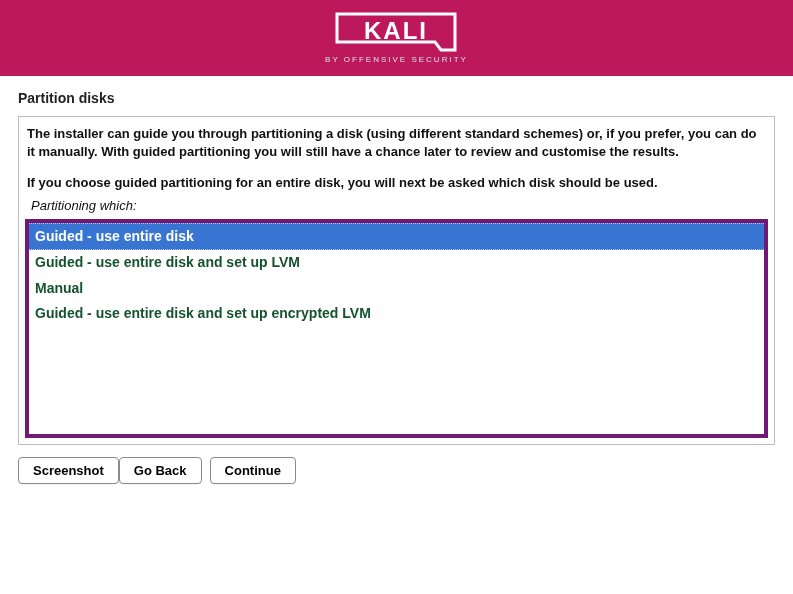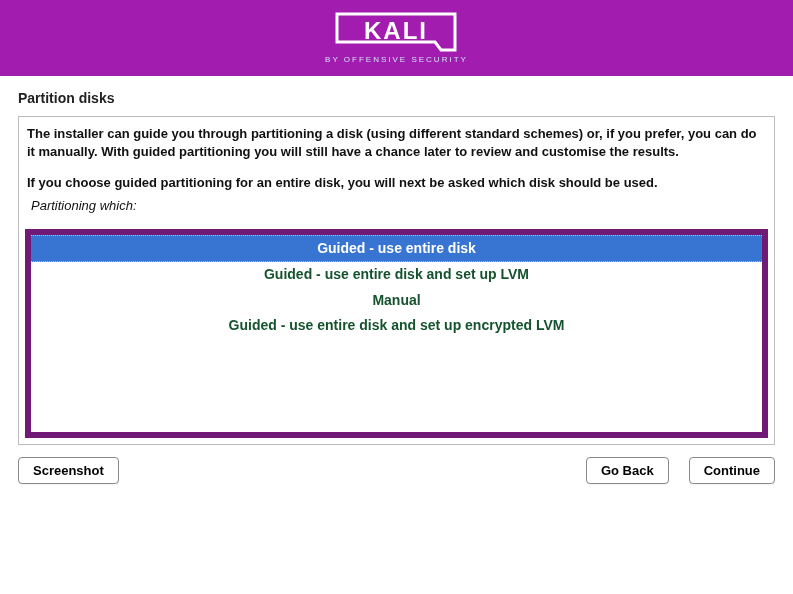--- a/index.html
+++ b/index.html
@@ -1,20 +1,20 @@
 <!DOCTYPE html>
 <html><head>
 <meta charset="utf-8">
 <style>
   * { box-sizing: border-box; margin: 0; padding: 0; }
   html, body { width: 793px; height: 594px; font-family: Arial, Helvetica, sans-serif; background: #fff; }
   .banner {
     width: 100%;
     height: 76px;
-    background: #a21caf;
+    background: #be185d;
     display: flex;
     align-items: center;
     justify-content: center;
   }
   .banner-inner { display: flex; flex-direction: column; align-items: center; }
   .logo-box {
     display: flex;
     align-items: center;
     color: #fff;
   }
@@ -54,60 +54,59 @@
     padding: 0 2px;
   }
   .method-label {
     margin-top: 6px;
     font-size: 13px;
     font-style: italic;
     color: #111;
     padding: 0 6px;
   }
   .listbox {
-    margin-top: 16px;
-    border: 6px solid #701a75;
+    margin-top: 6px;
+    border: 4px solid #701a75;
     background: #fff;
     flex: 1;
     overflow: hidden;
-    text-align: center;
   }
   .list-item {
     font-size: 14px;
     font-weight: bold;
     color: #14532d;
     padding: 3px 6px;
     cursor: default;
     line-height: 1.4;
   }
   .list-item.selected {
     background: #3c78d8;
     background: #3874d1;
     color: #fff;
     border: 1px dotted rgba(255,255,255,0.6);
     border-left: none;
     border-right: none;
   }
   .bottom-bar {
     display: flex;
-    justify-content: space-between;
+    justify-content: flex-start;
     align-items: center;
     padding: 12px 18px 0;
   }
   .btn {
     background: #fff;
     border: 1px solid #8a8a8a;
     border-radius: 4px;
     padding: 5px 14px;
     font-size: 13px;
     font-weight: bold;
     cursor: pointer;
     box-shadow: 0 1px 0 rgba(0,0,0,0.04);
   }
-  .right-btns { display: flex; gap: 20px; }
+  .right-btns { display: flex; gap: 8px; }
 </style>
 </head>
 <body>
 
 <div class="banner">
   <div class="banner-inner">
     <div class="logo-box">
       <svg width="130" height="40" viewBox="0 0 130 40">
         <path d="M6 2 H124 V38 H110 L104 30 H6 Z" fill="none" stroke="#fff" stroke-width="3" stroke-linejoin="miter"></path>
         <text x="65" y="27" text-anchor="middle" font-family="Arial, Helvetica, sans-serif" font-size="24" font-weight="800" fill="#fff" letter-spacing="2">KALI</text>

